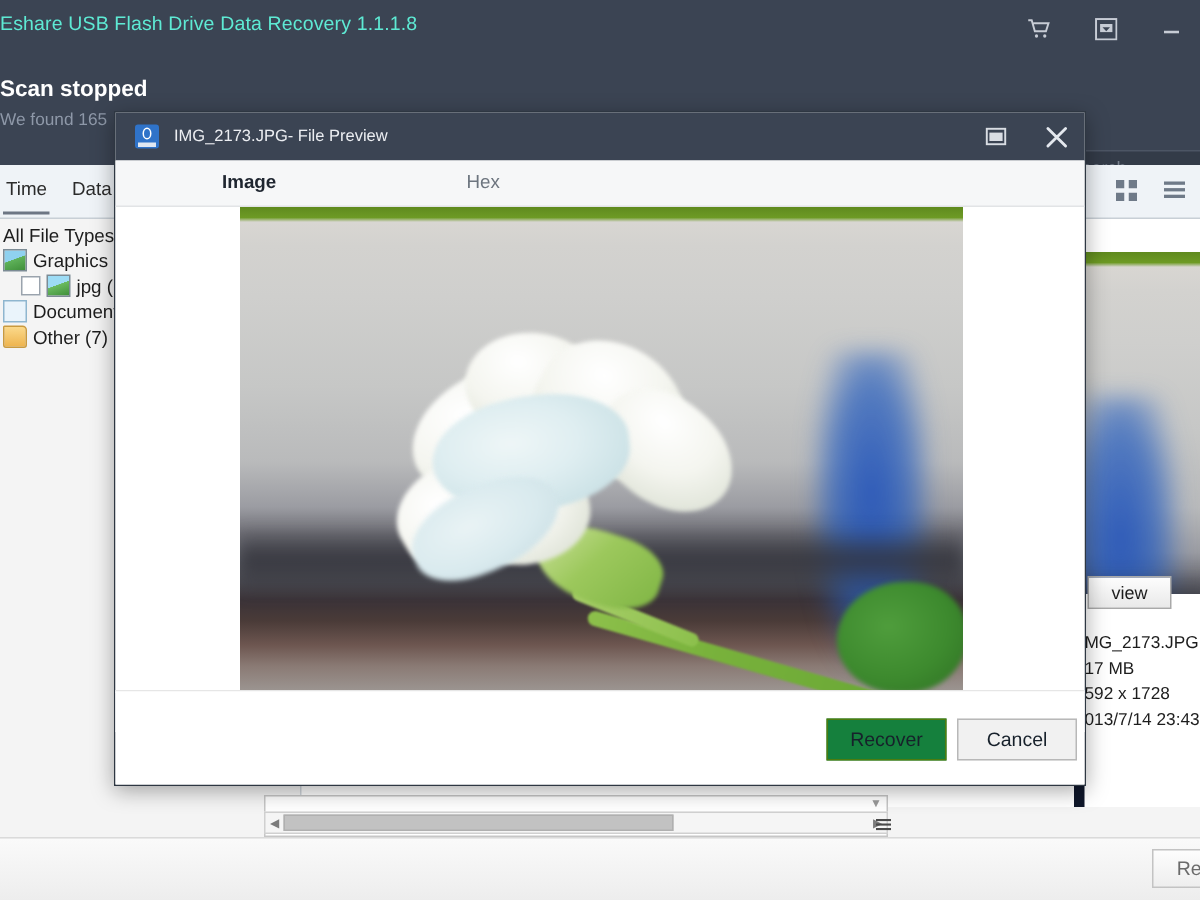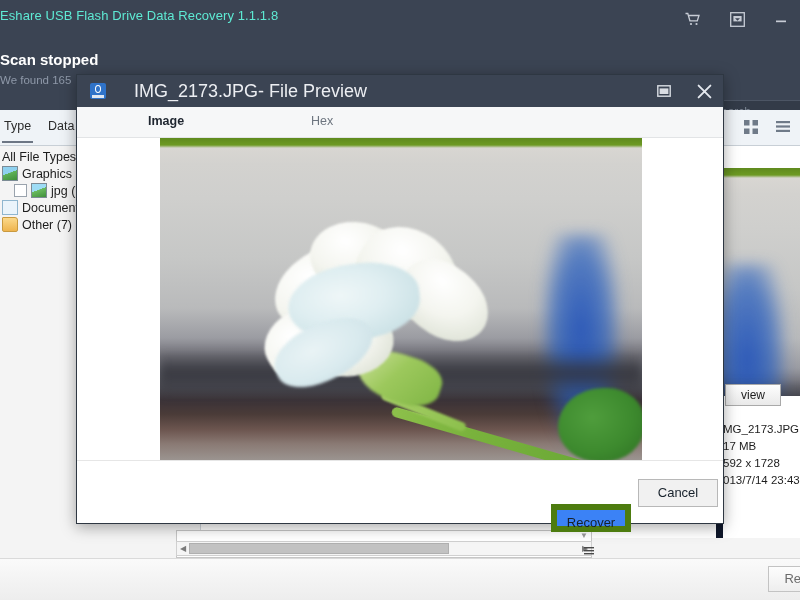--- a/index.html
+++ b/index.html
@@ -328,22 +328,22 @@
     box-sizing: border-box;
   }
   .dlg-appicon::after {
     content: "";
     position: absolute;
     left: 2px; bottom: 1px;
     width: 12px; height: 3px;
     background: #dfe7f2;
   }
   .dlg-title {
-    margin-left: 28px;
-    font-size: 18px;
+    margin-left: 10px;
+    font-size: 11px;
     color: #eceef2;
     white-space: nowrap;
   }
   .dlg-btns {
     position: absolute;
     right: 10px; top: 0;
     height: 32px;
     display: flex; align-items: center; gap: 22px;
   }
   .dlg-btn {
@@ -504,24 +504,23 @@
     font-size: 13px;
     line-height: 26px;
     text-align: center;
     box-sizing: border-box;
     cursor: pointer;
     font-family: "Liberation Sans", sans-serif;
   }
   .btn-recover {
     left: 474px;
     width: 80px;
-    background: #3b82f6;
-    border: 6px solid #4d7c0f;
+    background: #15803d;
+    border: 1px solid #4d7c0f;
     color: #17212b;
-    margin-top: 25px;
   }
   .btn-cancel {
     left: 561px;
     width: 80px;
     background: #f1f1f1;
     border: 1px solid #b8b8b8;
     color: #17212b;
   }
 </style>
 </head>
@@ -554,21 +553,21 @@
     </div>
   </div>
 
   <div class="app-header">
     <div class="scan-title">Scan stopped</div>
     <div class="scan-sub">We found 165</div>
     <input class="search-box" type="text" placeholder="Search" style="">
   </div>
 
   <div class="col-strip">
-    <div class="col-tab col-type active">Type</div>
+    <div class="col-tab col-type active">Time</div>
     <div class="col-tab col-time">Data</div>
   </div>
 
   <div class="viewtoggles">
     <div class="vt">
       <svg width="18" height="18" viewBox="0 0 18 18">
         <rect x="2" y="2" width="5.5" height="5.5" fill="#6f7a88"></rect>
         <rect x="10.5" y="2" width="5.5" height="5.5" fill="#6f7a88"></rect>
         <rect x="2" y="10.5" width="5.5" height="5.5" fill="#6f7a88"></rect>
         <rect x="10.5" y="10.5" width="5.5" height="5.5" fill="#6f7a88"></rect>

